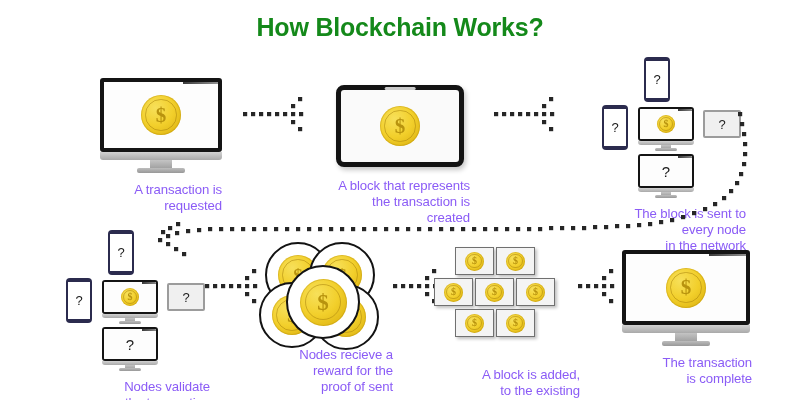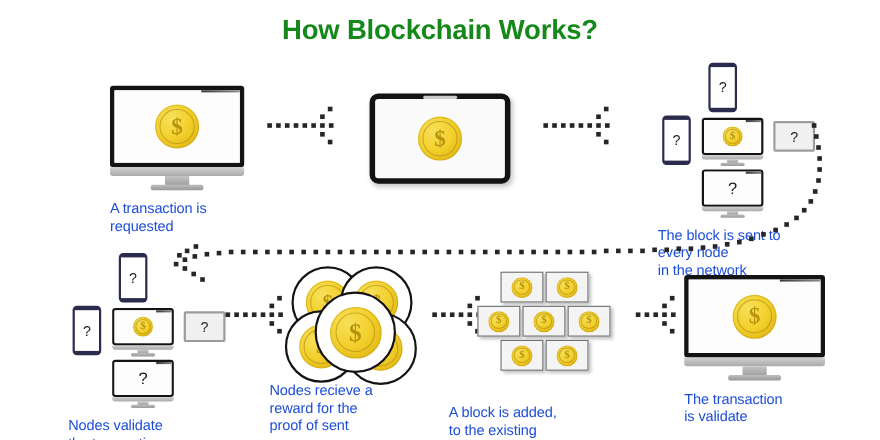--- a/index.html
+++ b/index.html
@@ -32,24 +32,24 @@
     font-weight: bold;
     color: #14891a;
     letter-spacing: -0.2px;
   }
 
   
   .step {
     position: absolute;
   }
   .caption {
-    text-align: left;
+    text-align: right;
     font-size: 13.2px;
     line-height: 16px;
-    color: #1d4ed8;
+    color: #8b5cf6;
     white-space: pre-line;
     letter-spacing: -0.1px;
   }
 
   
   .coin {
     position: relative;
     border-radius: 50%;
     background: radial-gradient(circle at 36% 32%, #f7e05a 0%, #f2cf2b 48%, #e3bb18 78%, #cfa711 100%);
     box-shadow: inset 0 0 0 1px rgba(180,140,10,0.35);
@@ -258,20 +258,22 @@
     </svg>
   </div>
 
   <div class="step" style="left:330px; top:85px; width:140px;">
     <div class="tablet" style="width:128px; height:82px; margin:0 auto;">
       <div class="cam"></div>
       <div class="coin" style="width:40px;height:40px;">
         <span class="dollar" style="font-size:21px;">$</span>
       </div>
     </div>
+    <div class="caption" style="margin-top:11px;">A block that represents
+the transaction is created</div>
   </div>
 
   <div class="arrow" style="left:494px; top:100px;">
     <svg width="66" height="30" viewBox="0 0 66 30">
       <g class="dot">
         <rect x="0" y="12" width="4.2" height="4.2"></rect>
         <rect x="8" y="12" width="4.2" height="4.2"></rect>
         <rect x="16" y="12" width="4.2" height="4.2"></rect>
         <rect x="24" y="12" width="4.2" height="4.2"></rect>
         <rect x="32" y="12" width="4.2" height="4.2"></rect>
@@ -583,16 +585,16 @@
           <div class="coin" style="width:40px;height:40px;">
             <span class="dollar" style="font-size:21px;">$</span>
           </div>
         </div>
       </div>
       <div class="chin" style="top:75px; height:8px;"></div>
       <div class="neck" style="left:53px; top:83px; width:22px; height:9px;"></div>
       <div class="base" style="left:40px; top:91px; width:48px; height:5px;"></div>
     </div>
     <div class="caption" style="margin-top:9px;">The transaction
-is validate</div>
+is complete</div>
   </div>
 
 </div>
 
 </body></html>

